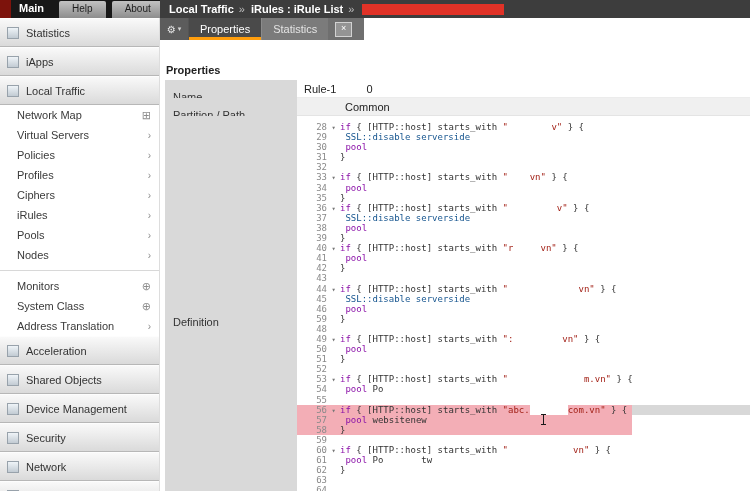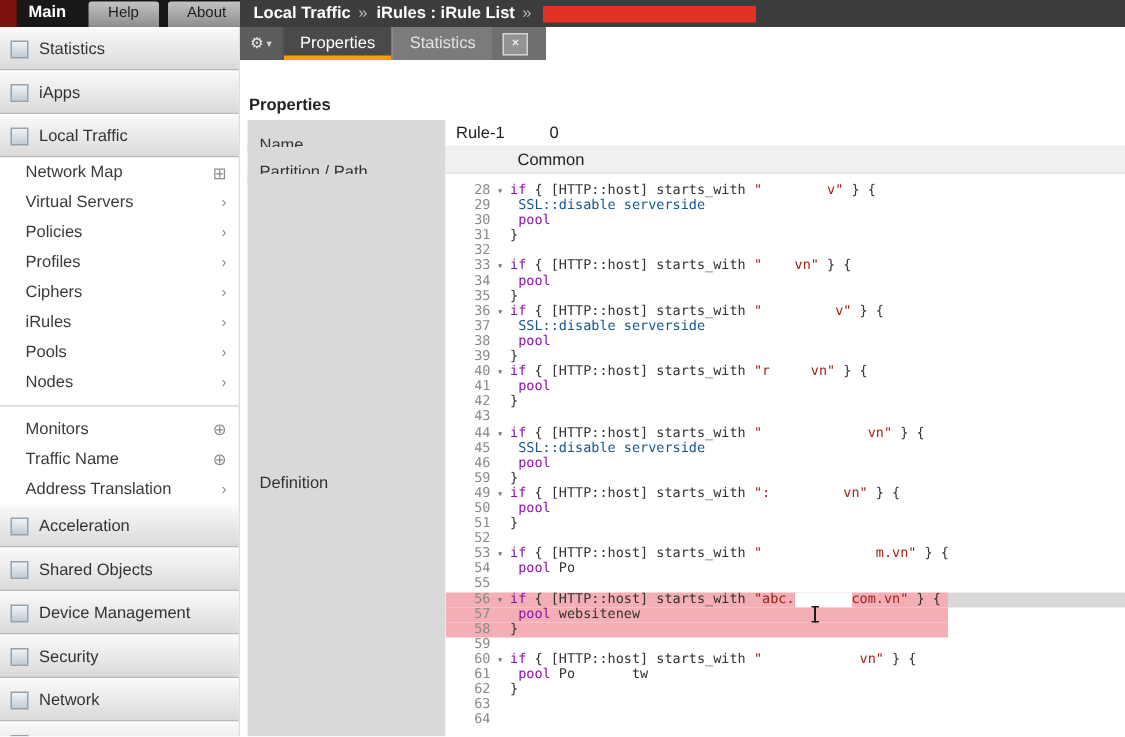--- a/index.html
+++ b/index.html
@@ -159,21 +159,21 @@
         <div class="sb-item">
           <span>Nodes</span>
           <span class="glyph">›</span>
         </div>
         <div class="sb-divider"></div>
         <div class="sb-item">
           <span>Monitors</span>
           <span class="glyph big">⊕</span>
         </div>
         <div class="sb-item">
-          <span>Traffic Name</span>
+          <span>System Class</span>
           <span class="glyph big">⊕</span>
         </div>
         <div class="sb-item">
           <span>Address Translation</span>
           <span class="glyph">›</span>
         </div>
       </div>
     <div id="sb-bottom">
         <div class="sb-section">
           <span class="sb-ico"></span>
@@ -229,20 +229,21 @@
           <div class="cl"><span class="gut">38</span><span class="fold"> </span><span class="ctext"><span class="s-pl"> </span><span class="s-kw">pool</span><span class="s-pl"> </span><span class="s-red">     </span></span></div>
           <div class="cl"><span class="gut">39</span><span class="fold"> </span><span class="ctext"><span class="s-pl">}</span></span></div>
           <div class="cl"><span class="gut">40</span><span class="fold">▾</span><span class="ctext"><span class="s-kw">if</span><span class="s-pl"> { </span><span class="s-var">[HTTP::host]</span><span class="s-pl"> starts_with </span><span class="s-str">"r</span><span class="s-red">     </span><span class="s-str">vn"</span><span class="s-pl"> } {</span></span></div>
           <div class="cl"><span class="gut">41</span><span class="fold"> </span><span class="ctext"><span class="s-pl"> </span><span class="s-kw">pool</span><span class="s-pl"> </span><span class="s-red">    </span></span></div>
           <div class="cl"><span class="gut">42</span><span class="fold"> </span><span class="ctext"><span class="s-pl">}</span></span></div>
           <div class="cl"><span class="gut">43</span><span class="fold"> </span><span class="ctext"></span></div>
           <div class="cl"><span class="gut">44</span><span class="fold">▾</span><span class="ctext"><span class="s-kw">if</span><span class="s-pl"> { </span><span class="s-var">[HTTP::host]</span><span class="s-pl"> starts_with </span><span class="s-str">"</span><span class="s-red">             </span><span class="s-str">vn"</span><span class="s-pl"> } {</span></span></div>
           <div class="cl"><span class="gut">45</span><span class="fold"> </span><span class="ctext"><span class="s-pl"> </span><span class="s-cmd">SSL::disable serverside</span></span></div>
           <div class="cl"><span class="gut">46</span><span class="fold"> </span><span class="ctext"><span class="s-pl"> </span><span class="s-kw">pool</span><span class="s-pl"> </span><span class="s-red">    </span></span></div>
           <div class="cl"><span class="gut">59</span><span class="fold"> </span><span class="ctext"><span class="s-pl">}</span></span></div>
+          <div class="cl"><span class="gut">48</span><span class="fold"> </span><span class="ctext"></span></div>
           <div class="cl"><span class="gut">49</span><span class="fold">▾</span><span class="ctext"><span class="s-kw">if</span><span class="s-pl"> { </span><span class="s-var">[HTTP::host]</span><span class="s-pl"> starts_with </span><span class="s-str">":</span><span class="s-red">         </span><span class="s-str">vn"</span><span class="s-pl"> } {</span></span></div>
           <div class="cl"><span class="gut">50</span><span class="fold"> </span><span class="ctext"><span class="s-pl"> </span><span class="s-kw">pool</span><span class="s-pl"> </span><span class="s-red">    </span></span></div>
           <div class="cl"><span class="gut">51</span><span class="fold"> </span><span class="ctext"><span class="s-pl">}</span></span></div>
           <div class="cl"><span class="gut">52</span><span class="fold"> </span><span class="ctext"></span></div>
           <div class="cl"><span class="gut">53</span><span class="fold">▾</span><span class="ctext"><span class="s-kw">if</span><span class="s-pl"> { </span><span class="s-var">[HTTP::host]</span><span class="s-pl"> starts_with </span><span class="s-str">"</span><span class="s-red">              </span><span class="s-str">m.vn"</span><span class="s-pl"> } {</span></span></div>
           <div class="cl"><span class="gut">54</span><span class="fold"> </span><span class="ctext"><span class="s-pl"> </span><span class="s-kw">pool</span><span class="s-pl"> Po</span><span class="s-red">      </span></span></div>
           <div class="cl"><span class="gut">55</span><span class="fold"> </span><span class="ctext"></span></div>
           <div class="cl hl gray"><span class="gut">56</span><span class="fold">▾</span><span class="ctext"><span class="s-kw">if</span><span class="s-pl"> { </span><span class="s-var">[HTTP::host]</span><span class="s-pl"> starts_with </span><span class="s-str">"abc.</span><span class="s-red">       </span><span class="s-str">com.vn"</span><span class="s-pl"> } {</span></span></div>
           <div class="cl hl"><span class="gut">57</span><span class="fold"> </span><span class="ctext"><span class="s-pl"> </span><span class="s-kw">pool</span><span class="s-pl"> websitenew</span></span><span class="cursor" style="left: 243px;"></span></div>
           <div class="cl hl"><span class="gut">58</span><span class="fold"> </span><span class="ctext"><span class="s-pl">}</span></span></div>

